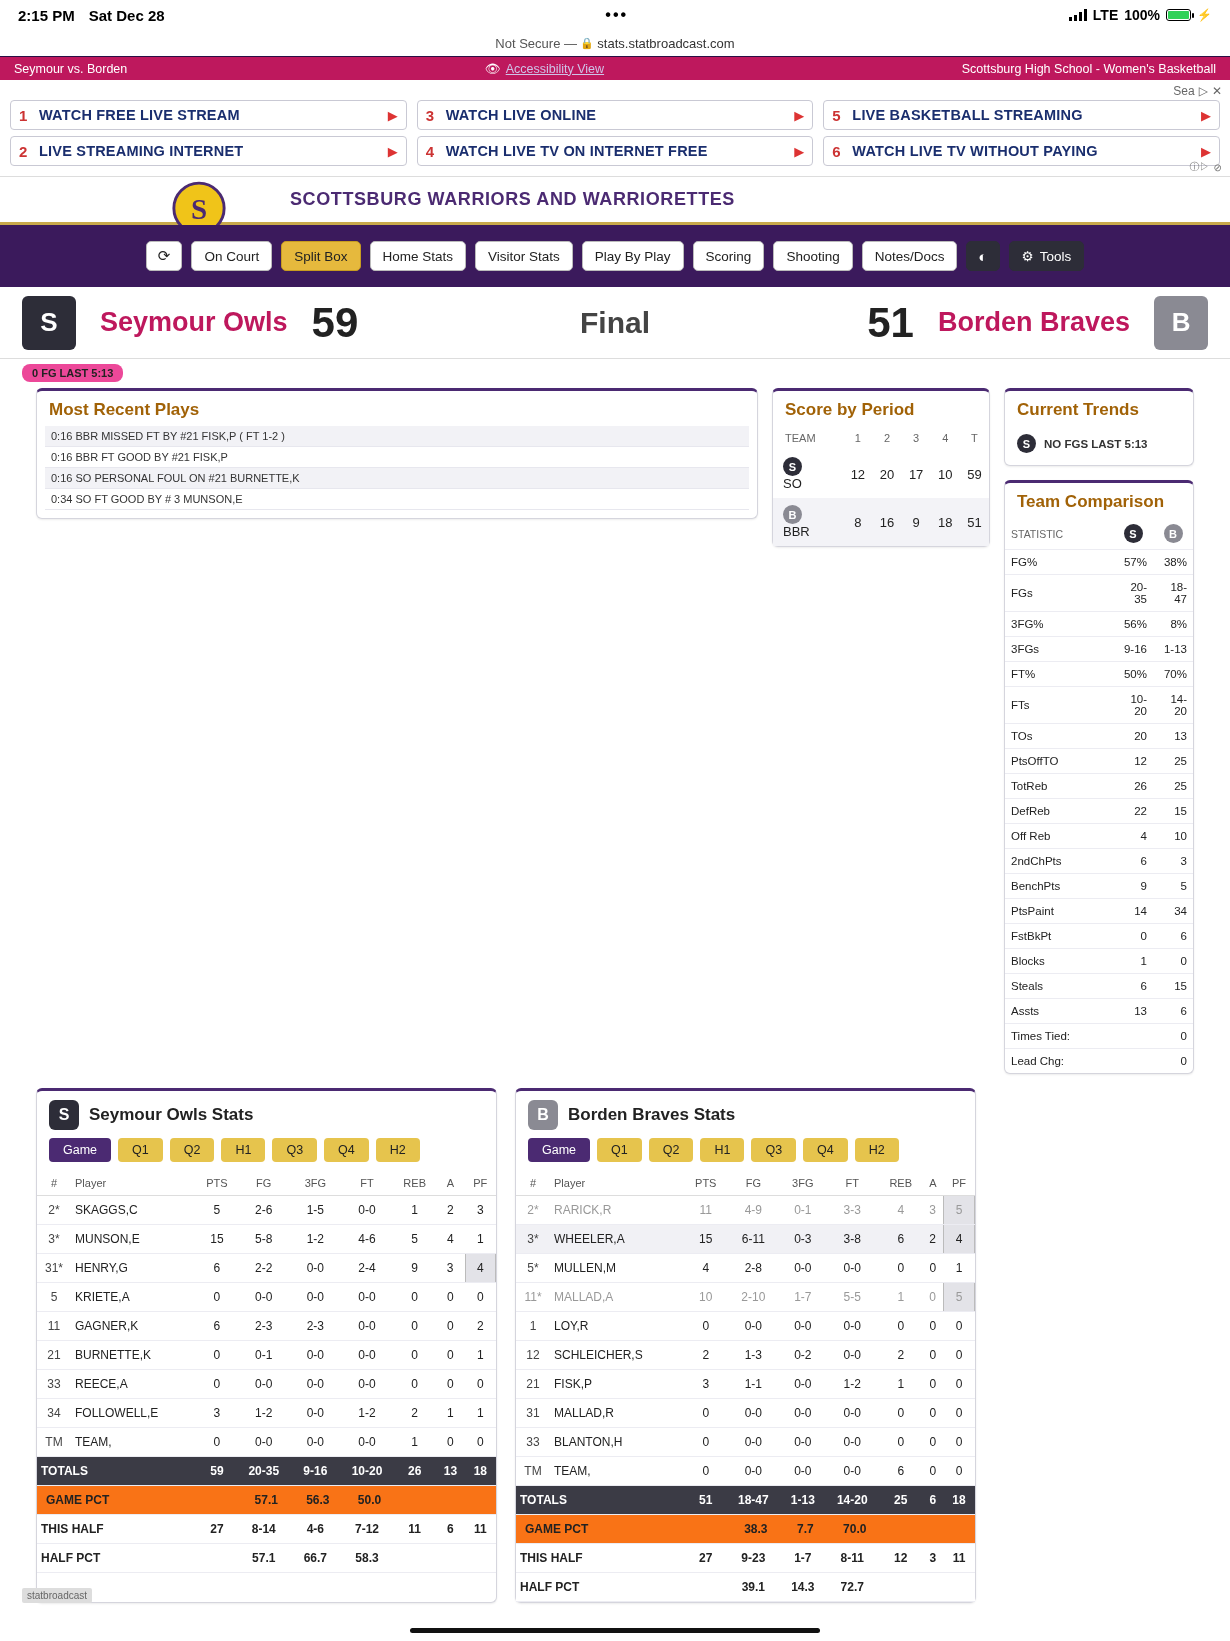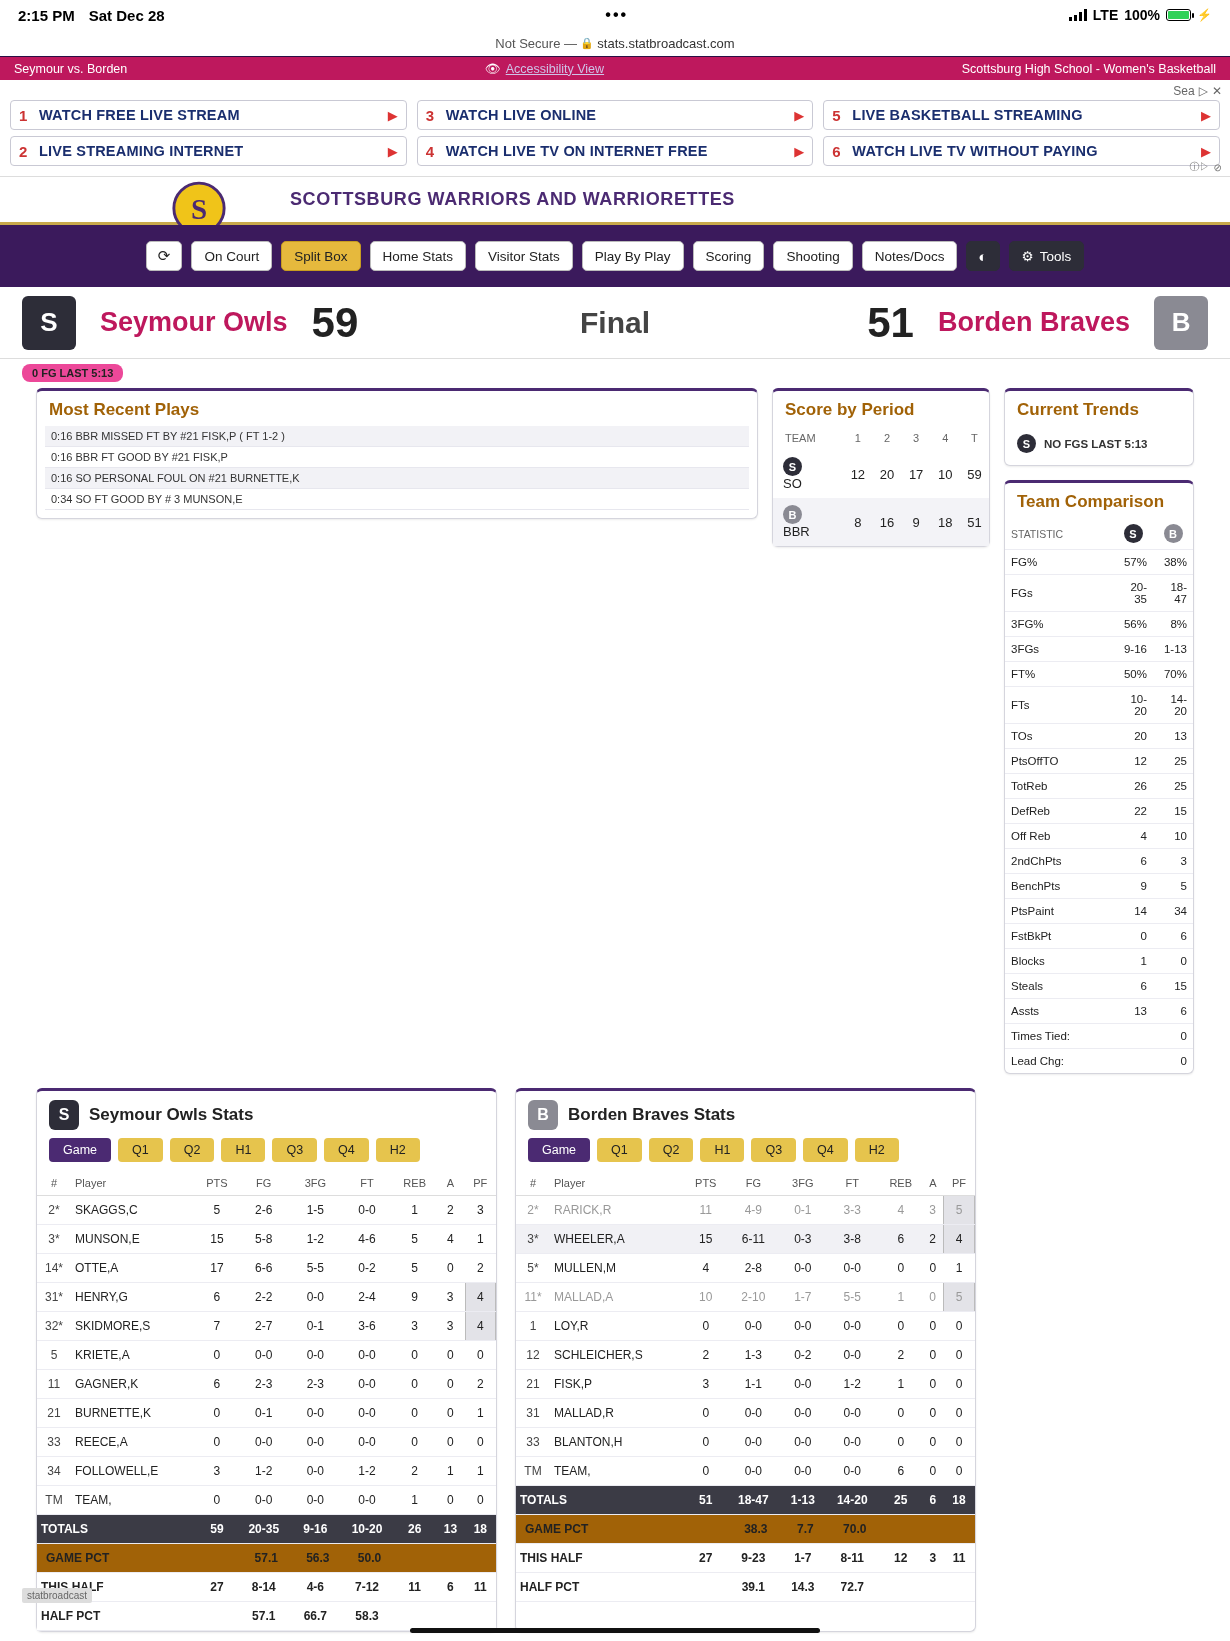--- a/index.html
+++ b/index.html
@@ -155,21 +155,21 @@
   .chip.sel { background:#4b2a72; color:#fff; }
   table.bs { width:100%; border-collapse:collapse; font-size:12px; }
   table.bs th { font-size:11px; color:#555; font-weight:normal; padding:6px 4px; border-bottom:1px solid #ddd; }
   table.bs td { padding:7px 4px; border-bottom:1px solid #ececf2; text-align:center; }
   table.bs td.num { width:34px; color:#444; }
   table.bs td.pl { text-align:left; }
   table.bs tr.dim td { color:#999; }
   table.bs tr.hl { background:#f1f1f5; }
   td.boxed { background:#e3e3e8; border:1px solid #bbb; }
   tr.totals td { background:#3b3b45; color:#fff; font-weight:bold; }
-  tr.pct td { background:#a16207; color:#222; font-weight:bold;padding-left:9px; }
+  tr.pct td { background:#f97316; color:#222; font-weight:bold;padding-left:9px; }
   tr.thishalf td, tr.halfpct td { font-weight:bold; color:#222; }
   tr.thishalf td { background:#fff; }
   tr.halfpct td { background:#fff; }
 
   .sblogo { position:absolute; left:22px; bottom:38px; font-size:10px; color:#666; background:#ddd; padding:2px 5px; border-radius:2px;}
   .homeindicator { position:absolute; left:50%; transform:translateX(-50%); bottom:8px; width:410px;height:5px;background:#111;border-radius:3px;}
 </style>
 </head>
 <body>
 
@@ -527,49 +527,27 @@
               <td class="pl">MUNSON,E</td>
               <td>15</td>
               <td>5-8</td>
               <td>1-2</td>
               <td>4-6</td>
               <td>5</td>
               <td>4</td>
               <td>1</td>
             </tr>
         <tr>
-              <td class="num">14*</td>
-              <td class="pl">OTTE,A</td>
-              <td>17</td>
-              <td>6-6</td>
-              <td>5-5</td>
-              <td>0-2</td>
-              <td>5</td>
-              <td>0</td>
-              <td>2</td>
-            </tr>
-        <tr>
               <td class="num">31*</td>
               <td class="pl">HENRY,G</td>
               <td>6</td>
               <td>2-2</td>
               <td>0-0</td>
               <td>2-4</td>
               <td>9</td>
-              <td>3</td>
-              <td class="boxed">4</td>
-            </tr>
-        <tr>
-              <td class="num">32*</td>
-              <td class="pl">SKIDMORE,S</td>
-              <td>7</td>
-              <td>2-7</td>
-              <td>0-1</td>
-              <td>3-6</td>
-              <td>3</td>
               <td>3</td>
               <td class="boxed">4</td>
             </tr>
         <tr>
               <td class="num">5</td>
               <td class="pl">KRIETE,A</td>
               <td>0</td>
               <td>0-0</td>
               <td>0-0</td>
               <td>0-0</td>

